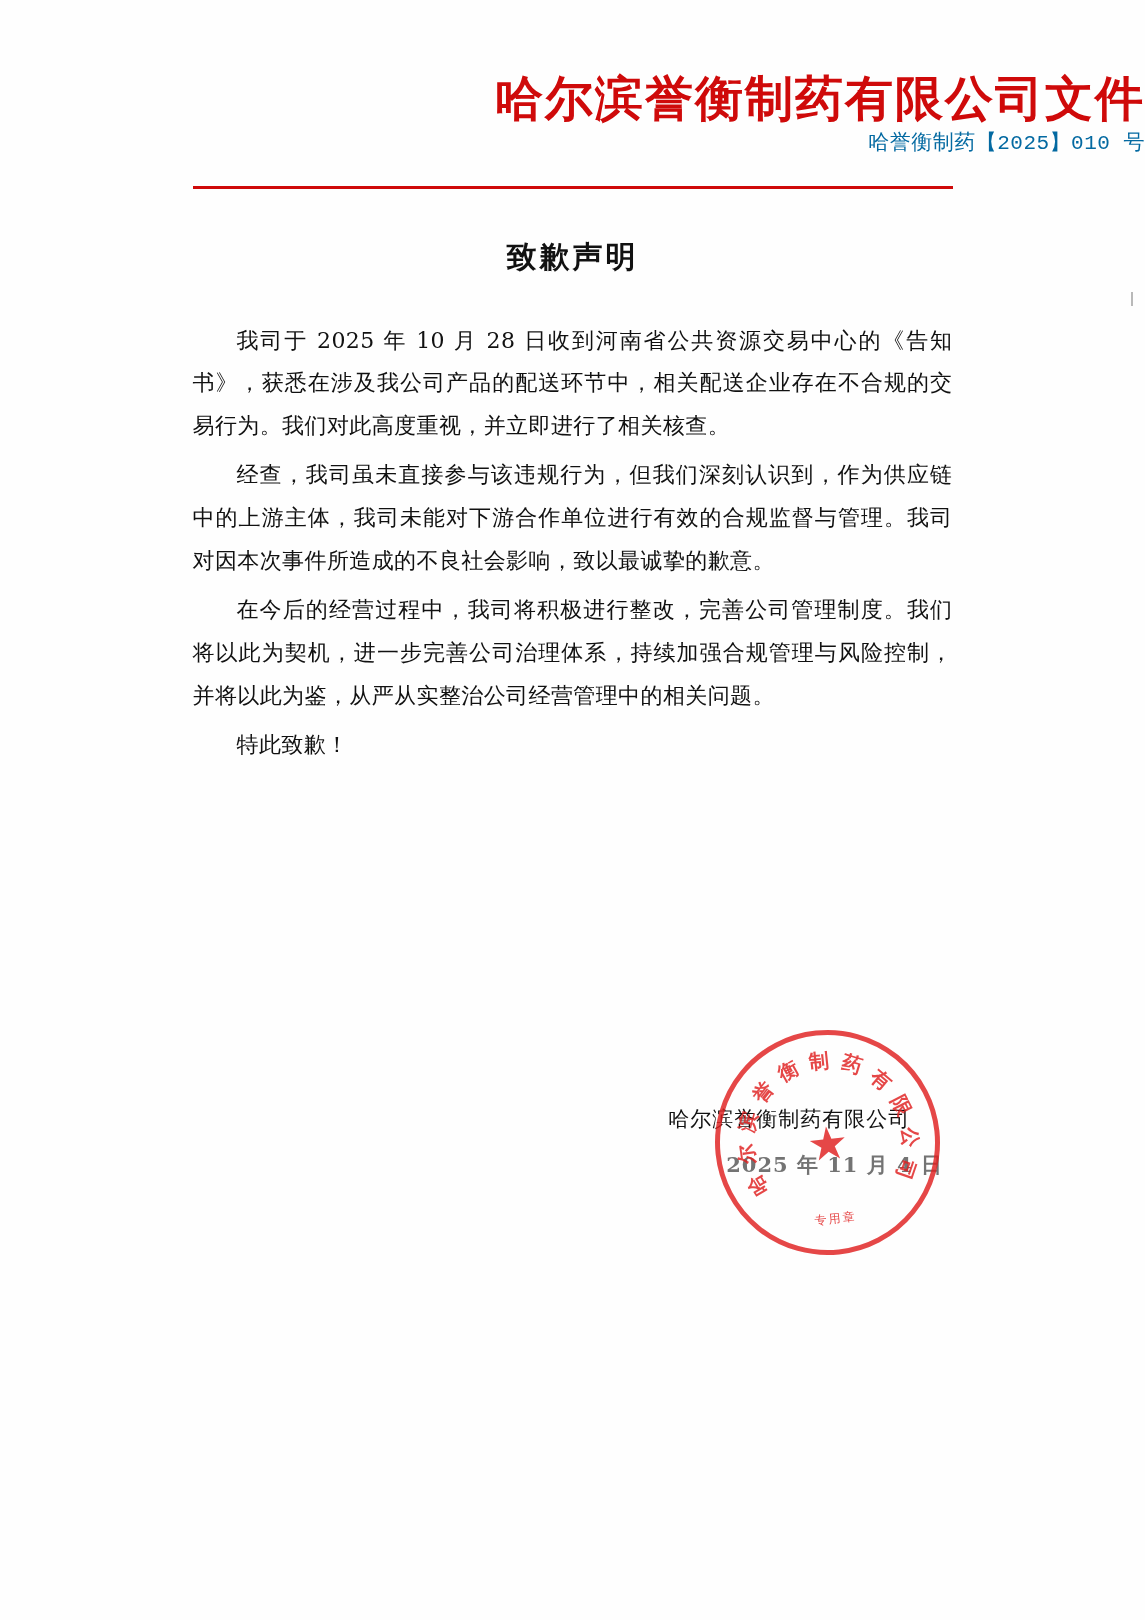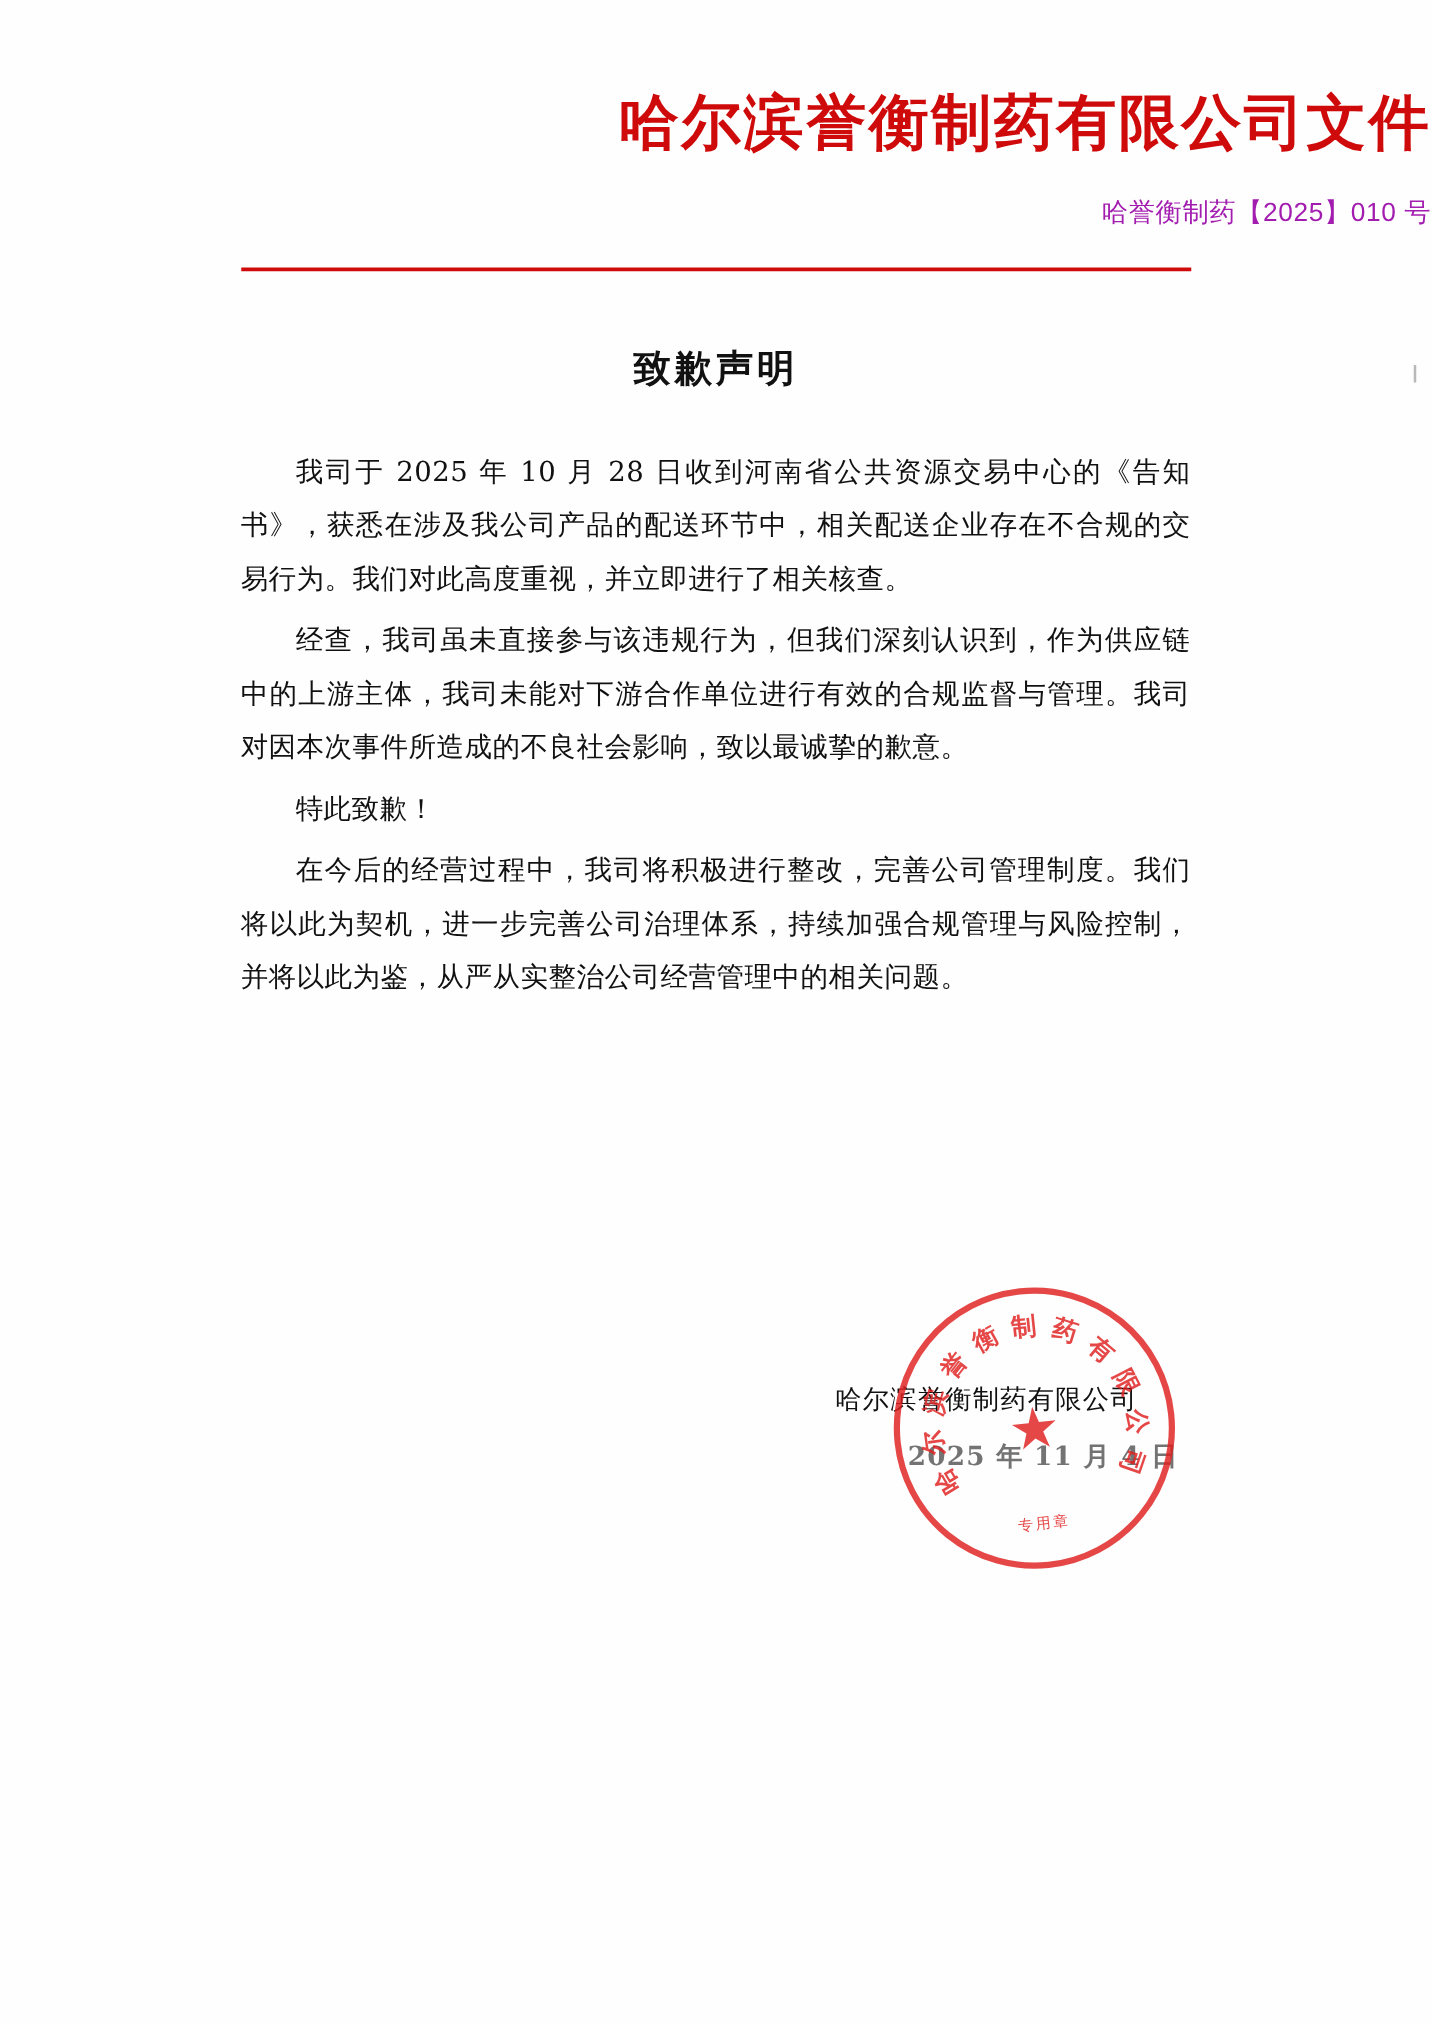--- a/index.html
+++ b/index.html
@@ -30,38 +30,37 @@
   .org-title {
     font-family: "DejaVu Serif", "Liberation Serif", serif;
     font-weight: bold;
     font-size: 48px;
     letter-spacing: 2px;
     color: #cf0a0a;
     line-height: 1.2;
     margin: 0;
   }
   .doc-number {
-    margin-top: 28px;
     font-size: 21px;
-    color: #a21caf;
+    color: #0369a1;
     letter-spacing: 0.5px;
-    font-family: Liberation Sans, sans-serif;
+    font-family: Liberation Mono, monospace;
   }
   .red-rule {
     margin: 30px auto 0 auto;
     width: 760px;
     height: 3px;
     background: #cf0a0a;
   }
 
   
   .doc-body {
-    margin: 0 auto;
+    margin: 16px auto;
     width: 760px;
-    padding-top: 58px;
+    padding-top: 32px;
   }
   .doc-subject {
     text-align: center;
     font-size: 30px;
     font-weight: bold;
     letter-spacing: 3px;
     margin-bottom: 42px;
     color: #111;
   }
   .para {
@@ -174,22 +173,22 @@
     <h1 class="org-title">哈尔滨誉衡制药有限公司文件</h1>
     <div class="doc-number">哈誉衡制药【2025】010 号</div>
     <div class="red-rule"></div>
   </div>
 
   <div class="doc-body">
     <div class="doc-subject">致歉声明</div>
 
     <p class="para">我司于 2025 年 10 月 28 日收到河南省公共资源交易中心的《告知书》，获悉在涉及我公司产品的配送环节中，相关配送企业存在不合规的交易行为。我们对此高度重视，并立即进行了相关核查。</p>
     <p class="para">经查，我司虽未直接参与该违规行为，但我们深刻认识到，作为供应链中的上游主体，我司未能对下游合作单位进行有效的合规监督与管理。我司对因本次事件所造成的不良社会影响，致以最诚挚的歉意。</p>
+    <p class="para">在今后的经营过程中，我司将积极进行整改，完善公司管理制度。我们将以此为契机，进一步完善公司治理体系，持续加强合规管理与风险控制，并将以此为鉴，从严从实整治公司经营管理中的相关问题。</p>
     <p class="para">特此致歉！</p>
-    <p class="para">在今后的经营过程中，我司将积极进行整改，完善公司管理制度。我们将以此为契机，进一步完善公司治理体系，持续加强合规管理与风险控制，并将以此为鉴，从严从实整治公司经营管理中的相关问题。</p>
   </div>
 
   <div class="signature-block">
     <div class="sign-company">哈尔滨誉衡制药有限公司</div>
     <div class="sign-date">2025 年 11 月 4 日</div>
   </div>
 
   <div class="seal">
     <div class="seal-inner">
       <div class="seal-arc-text" id="seal-arc">

